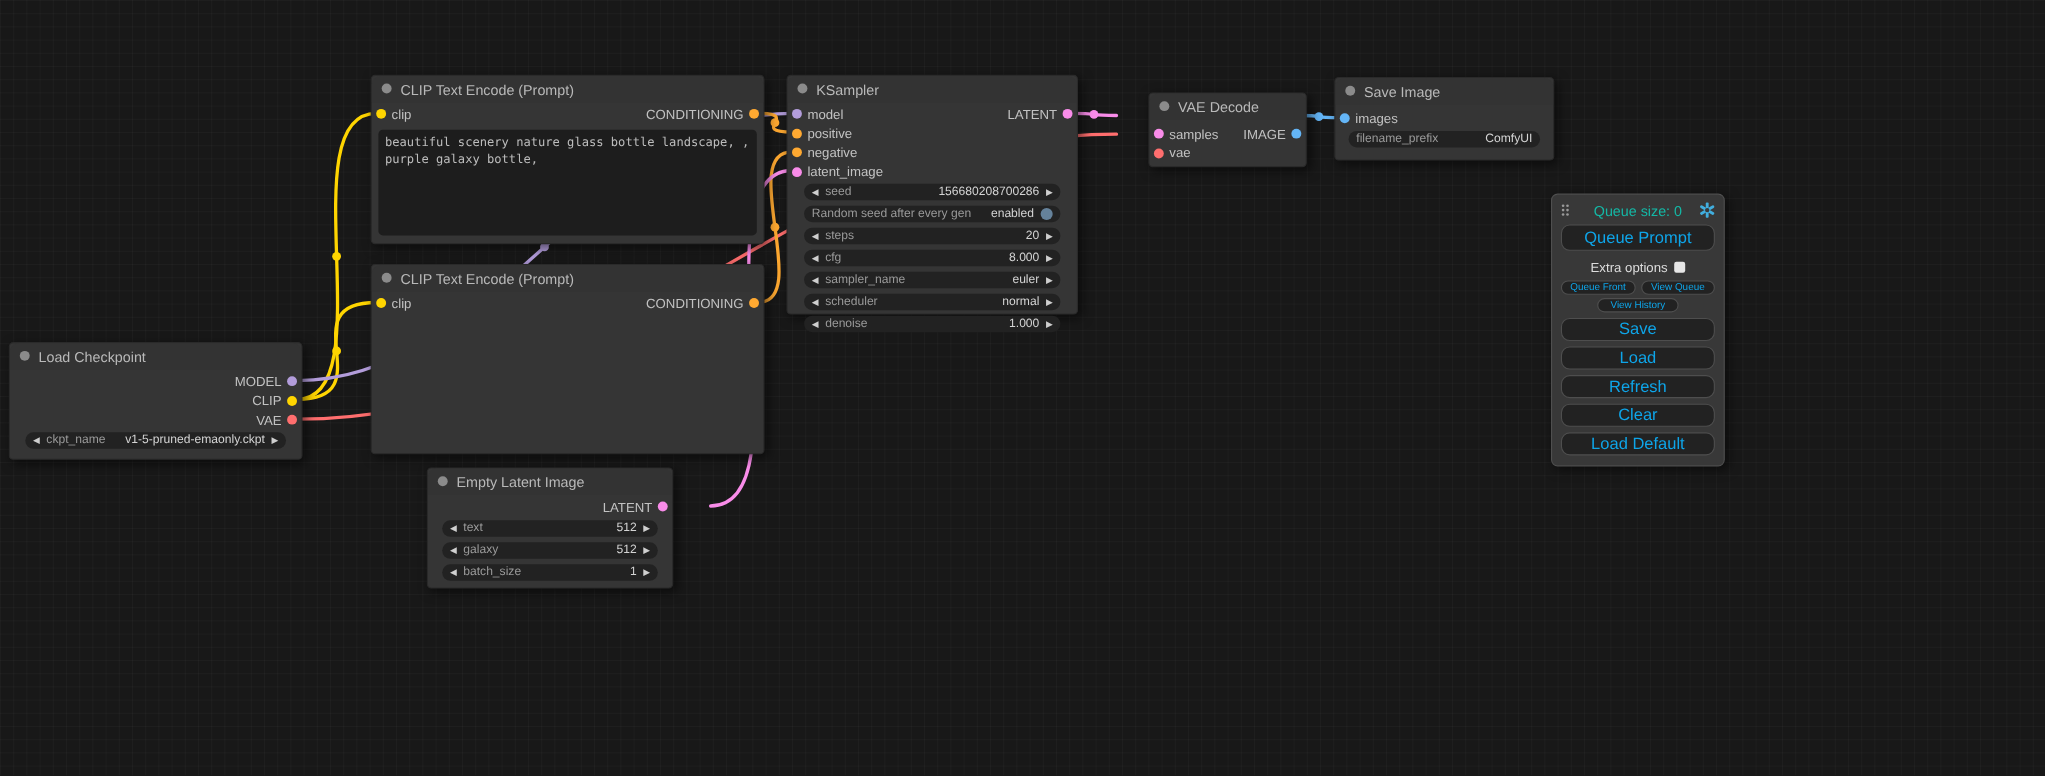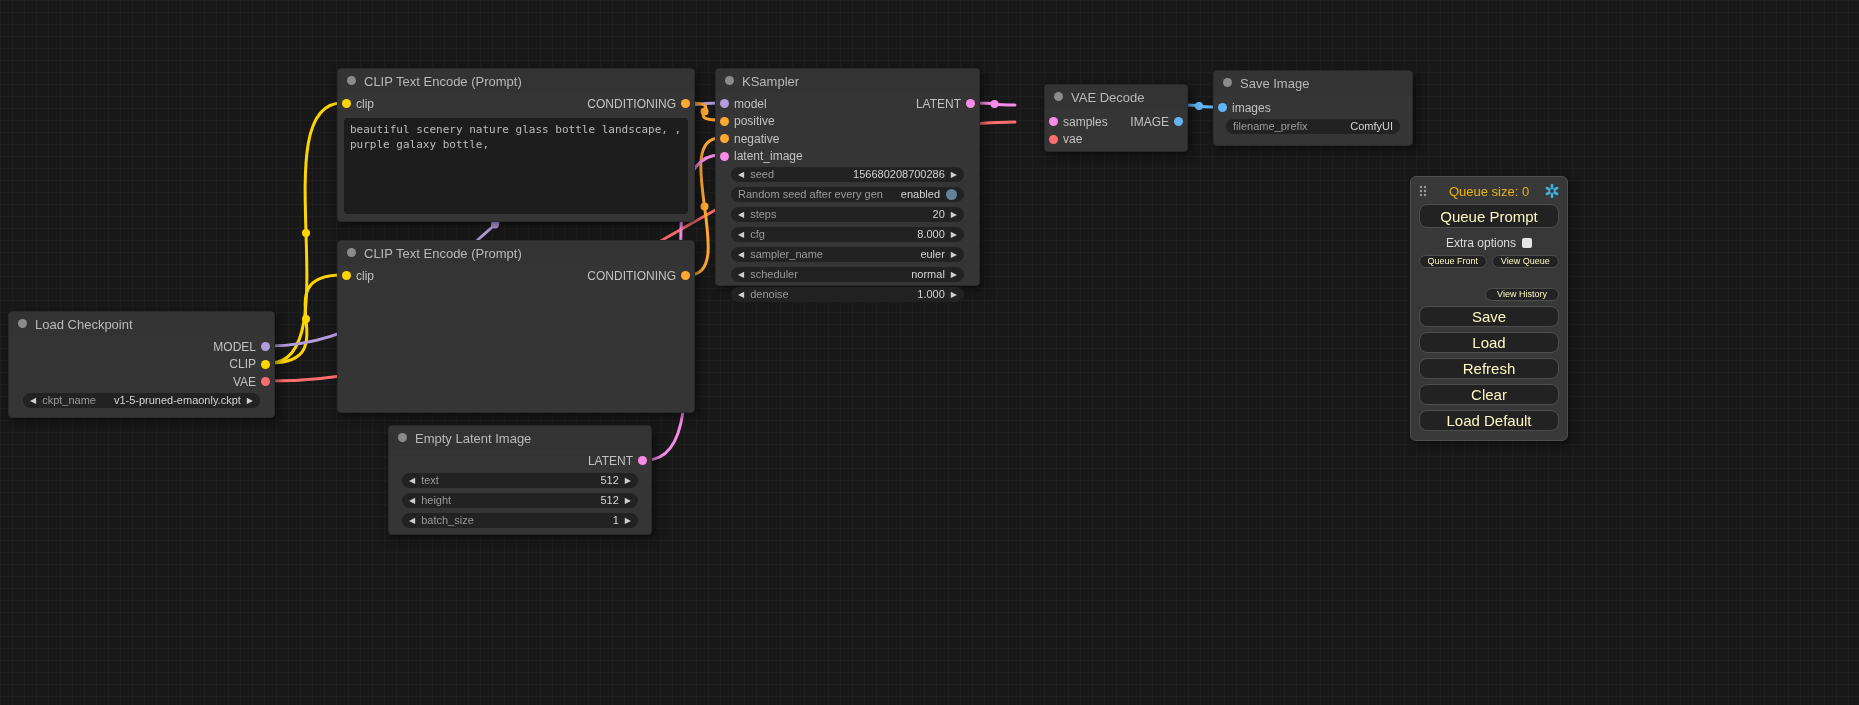--- a/index.html
+++ b/index.html
@@ -58,34 +58,34 @@
     outline:none;
   }
 
   .queue-panel {
     position:absolute; left:1410px; top:176px; width:158px; z-index:3;
     background:#383838; border:1px solid #4f4f4f; border-radius:6px;
     padding:3px 8px 9px; display:flex; flex-direction:column;
     box-shadow:3px 3px 10px rgba(0,0,0,.5);
   }
   .qp-header { position:relative; height:22px; display:flex; align-items:center;
-               justify-content:center; color:#eab308; font-size:13px; }
+               justify-content:center; color:#14b8a6; font-size:13px; }
   .qp-drag { position:absolute; left:0; top:5px; }
   .qp-gear { position:absolute; right:0; top:4px; cursor:pointer; }
   .gear-lines { stroke:var(--c-gear); stroke-width:2.6; stroke-linecap:round; }
   .btn { background:#222; border:1px solid #4e4e4e; border-radius:8px;
-         color:#fef9c3; font-family:inherit; cursor:pointer; }
+         color:#0ea5e9; font-family:inherit; cursor:pointer; }
   .btn-queue { height:24px; font-size:15px; margin-top:2px; }
   .extra { display:flex; align-items:center; justify-content:center; gap:6px;
            height:13px; margin-top:8px; font-size:12px; color:#dddddd; }
   .checkbox { width:10px; height:10px; background:#e6e6e6; border-radius:2px;
               display:inline-block; cursor:pointer; }
   .row2 { display:flex; gap:5px; margin-top:6px; }
   .btn-small { flex:1; height:13px; font-size:9px; border-radius:7px; padding:0; line-height:11px; }
-  .row-center { display:flex; justify-content:flex-end; margin-top:20px; }
+  .row-center { display:flex; justify-content:center; margin-top:3px; }
   .btn-small.vh { flex:none; width:74px; }
   .btn-action { height:21px; font-size:15px; margin-top:5px; }
   .btn-action.first { }
 </style>
 </head>
 <body>
 
 <div class="canvas">
 
   <svg class="wires" width="1859" height="705" viewBox="0 0 1859 705">
@@ -167,41 +167,41 @@
       </div>
     </div>
     <div class="outs" style="top:26px;">
       <div class="slot out">
         <span class="slabel">CONDITIONING</span>
         <i class="port p-cond"></i>
       </div>
     </div>
   </div>
 
-  <div class="node" style="left:388px;top:425px;width:264px;height:110px;">
+  <div class="node" style="left:388px;top:425px;width:224px;height:110px;">
     <div class="ntitle">
       <i class="ndot"></i>
       <span>Empty Latent Image</span>
     </div>
     <div class="outs" style="top:26px;">
       <div class="slot out">
         <span class="slabel">LATENT</span>
         <i class="port p-latent"></i>
       </div>
     </div>
     <div class="wstack" style="left:13px;right:13px;top:47px;">
       <div class="widget">
         <span class="arr">◀</span>
         <span class="wlabel">text</span>
         <span class="wvalue">512</span>
         <span class="arr">▶</span>
       </div>
       <div class="widget">
         <span class="arr">◀</span>
-        <span class="wlabel">height</span>
+        <span class="wlabel">galaxy</span>
         <span class="wvalue">512</span>
         <span class="arr">▶</span>
       </div>
       <div class="widget">
         <span class="arr">◀</span>
         <span class="wlabel">batch_size</span>
         <span class="wvalue">1</span>
         <span class="arr">▶</span>
       </div>
     </div>

